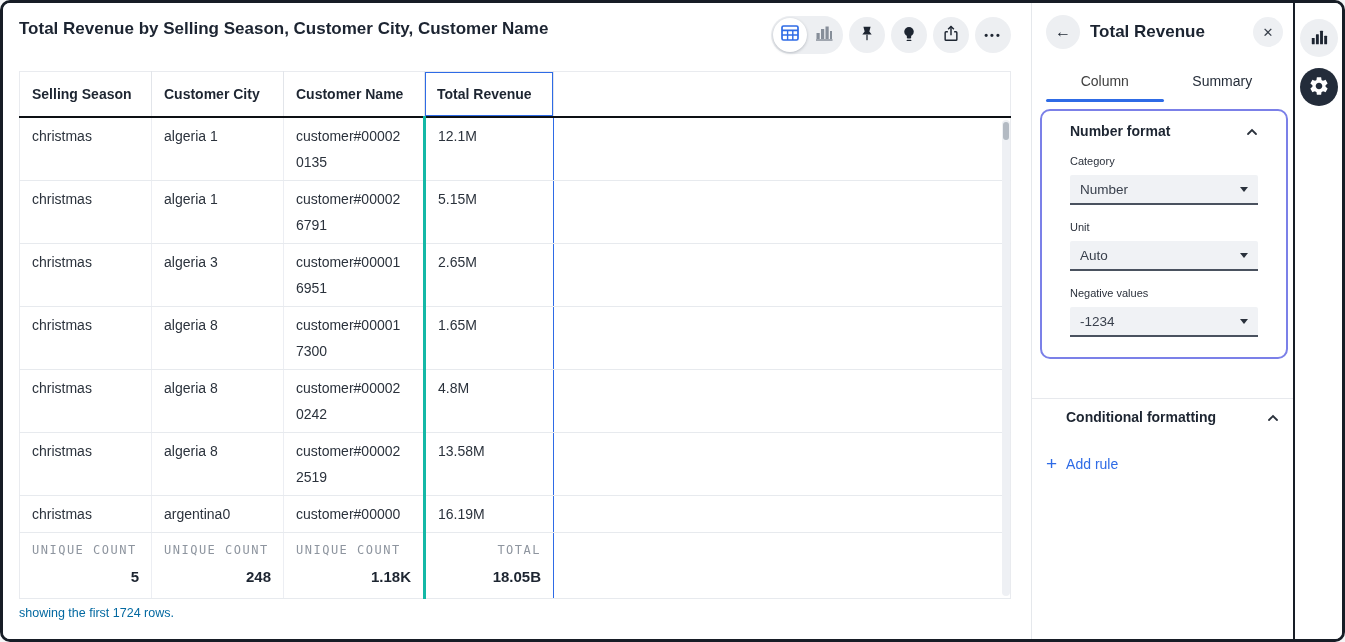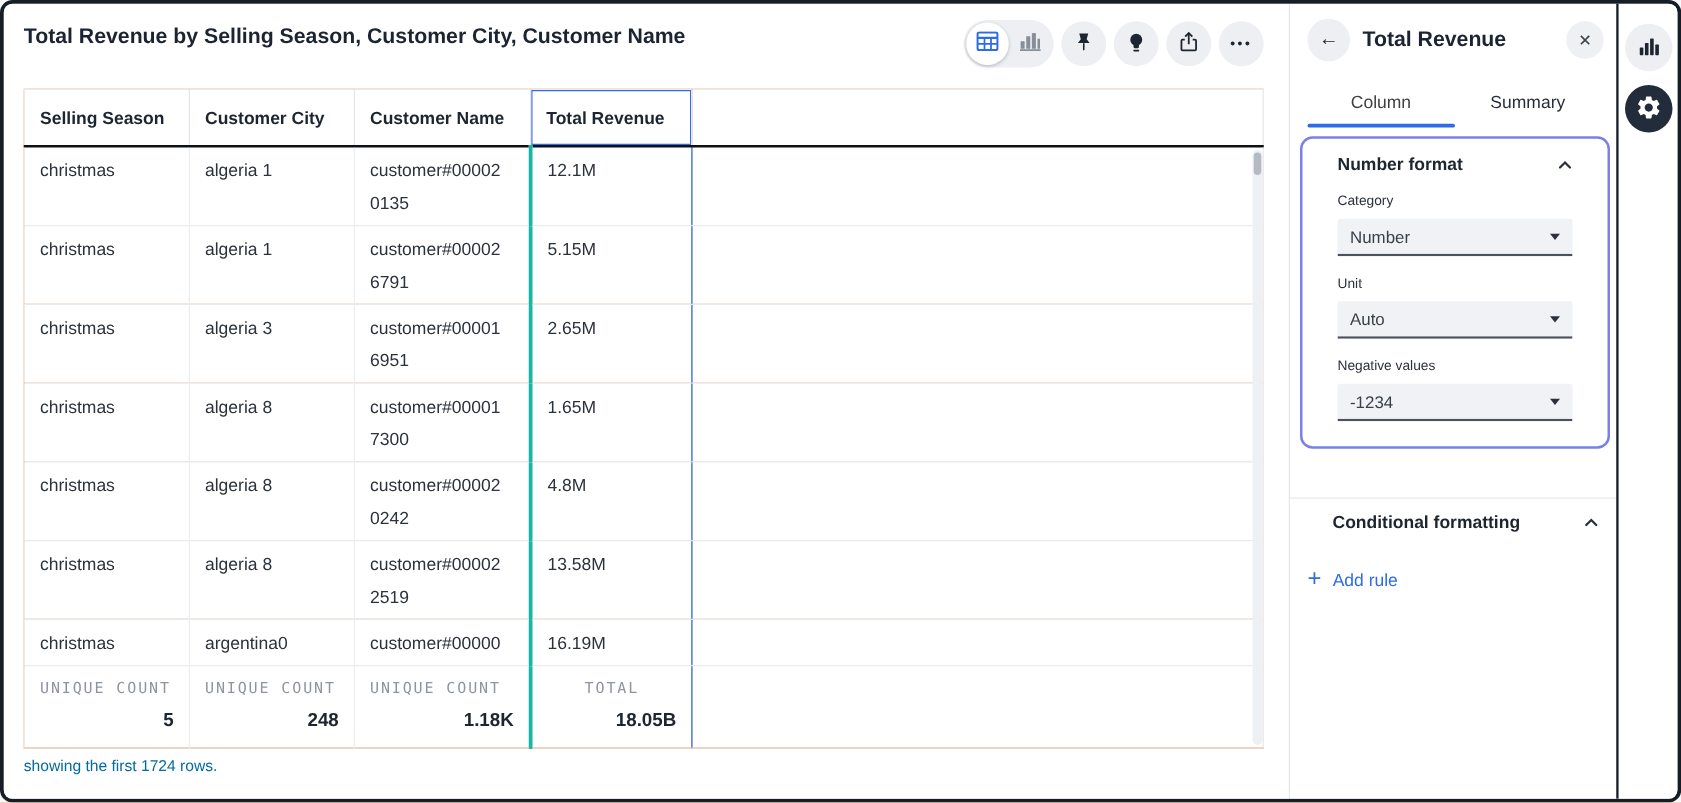--- a/index.html
+++ b/index.html
@@ -14,35 +14,35 @@
   .toolbar { position:absolute; top:13px; right:20px; display:flex; align-items:center; gap:6px; }
   .icon-circle { width:36px; height:36px; border-radius:50%; background:#edeff2; border:none; padding:0;
                  display:flex; align-items:center; justify-content:center; cursor:pointer; }
   .view-toggle { height:38px; border-radius:19px; background:#edeff2; display:flex; align-items:center; padding:2px; }
   .view-toggle .opt { width:34px; height:34px; border-radius:50%; display:flex; align-items:center; justify-content:center; cursor:pointer; }
   .view-toggle .opt.active { background:#fff; box-shadow:0 1px 3px rgba(20,30,50,.25); }
   .dots { font-size:11px; letter-spacing:2px; color:#1d2531; font-weight:700; }
 
   
   .table-wrap { position:absolute; left:16px; top:68px; width:992px; }
-  table { border-collapse:collapse; table-layout:fixed; width:100%; background:#f97316; border:1px solid #e9ebef; }
+  table { border-collapse:collapse; table-layout:fixed; width:100%; background:#a16207; border:1px solid #e9ebef; }
   thead tr { border-bottom:2px solid #0d1014; }
   th { height:45px; font-size:14px; font-weight:700; color:#1d2531; text-align:left; padding:0 12px;
       border-right:1px solid #e2e5ea; background:#fff; }
   th.spacer, td.spacer { border-right:none; }
   th.sel { box-shadow: inset 0 0 0 1px #2e6be6; }
   td { font-size:14px; color:#2b323c; padding:5px 12px; vertical-align:top; line-height:26px;
       border-right:1px solid #eceef3; border-bottom:1px solid #e7eaee; background:#fff; }
   td.c2 { border-right:none; }
   td.sel { border-left:3px solid #14b8a6; border-right:1px solid #2e6be6; }
   .wrap { display:inline-block; max-width:106px; word-break:break-all; vertical-align:top; }
   tr.summary { height:66px; }
   tr.summary td { padding:10px 12px 8px; vertical-align:top; }
   .sum-label { font-family:"DejaVu Sans Mono", monospace; font-size:12px; letter-spacing:1.5px; color:#8e959f; line-height:15px; white-space:nowrap; }
-  .sum-label.center { text-align:center; }
+  .sum-label.center { text-align:right; }
   .sum-value { text-align:right; font-size:15px; font-weight:700; color:#1d2531; margin-top:10px; line-height:18px; }
   .scroll-track { position:absolute; top:49px; right:1px; bottom:3px; width:8px; background:#eef0f4; border-radius:4px; }
   .scroll-thumb { position:absolute; top:2px; left:1px; width:6px; height:18px; background:#b3bac3; border-radius:3px; cursor:grab; }
   .table-footer { position:absolute; left:16px; top:603px; font-size:12.5px; color:#0369a1; }
 
   
   .v-divider { position:absolute; left:1028px; top:0; bottom:0; width:1px; background:#e5e8ec; }
   .panel { position:absolute; left:1029px; top:0; width:261px; height:100%; background:#fff; }
   .panel-header { position:absolute; top:12px; left:14px; right:10px; display:flex; align-items:center; }
   .back-btn { width:34px; height:34px; border-radius:50%; background:#edeff2; border:none; cursor:pointer;

